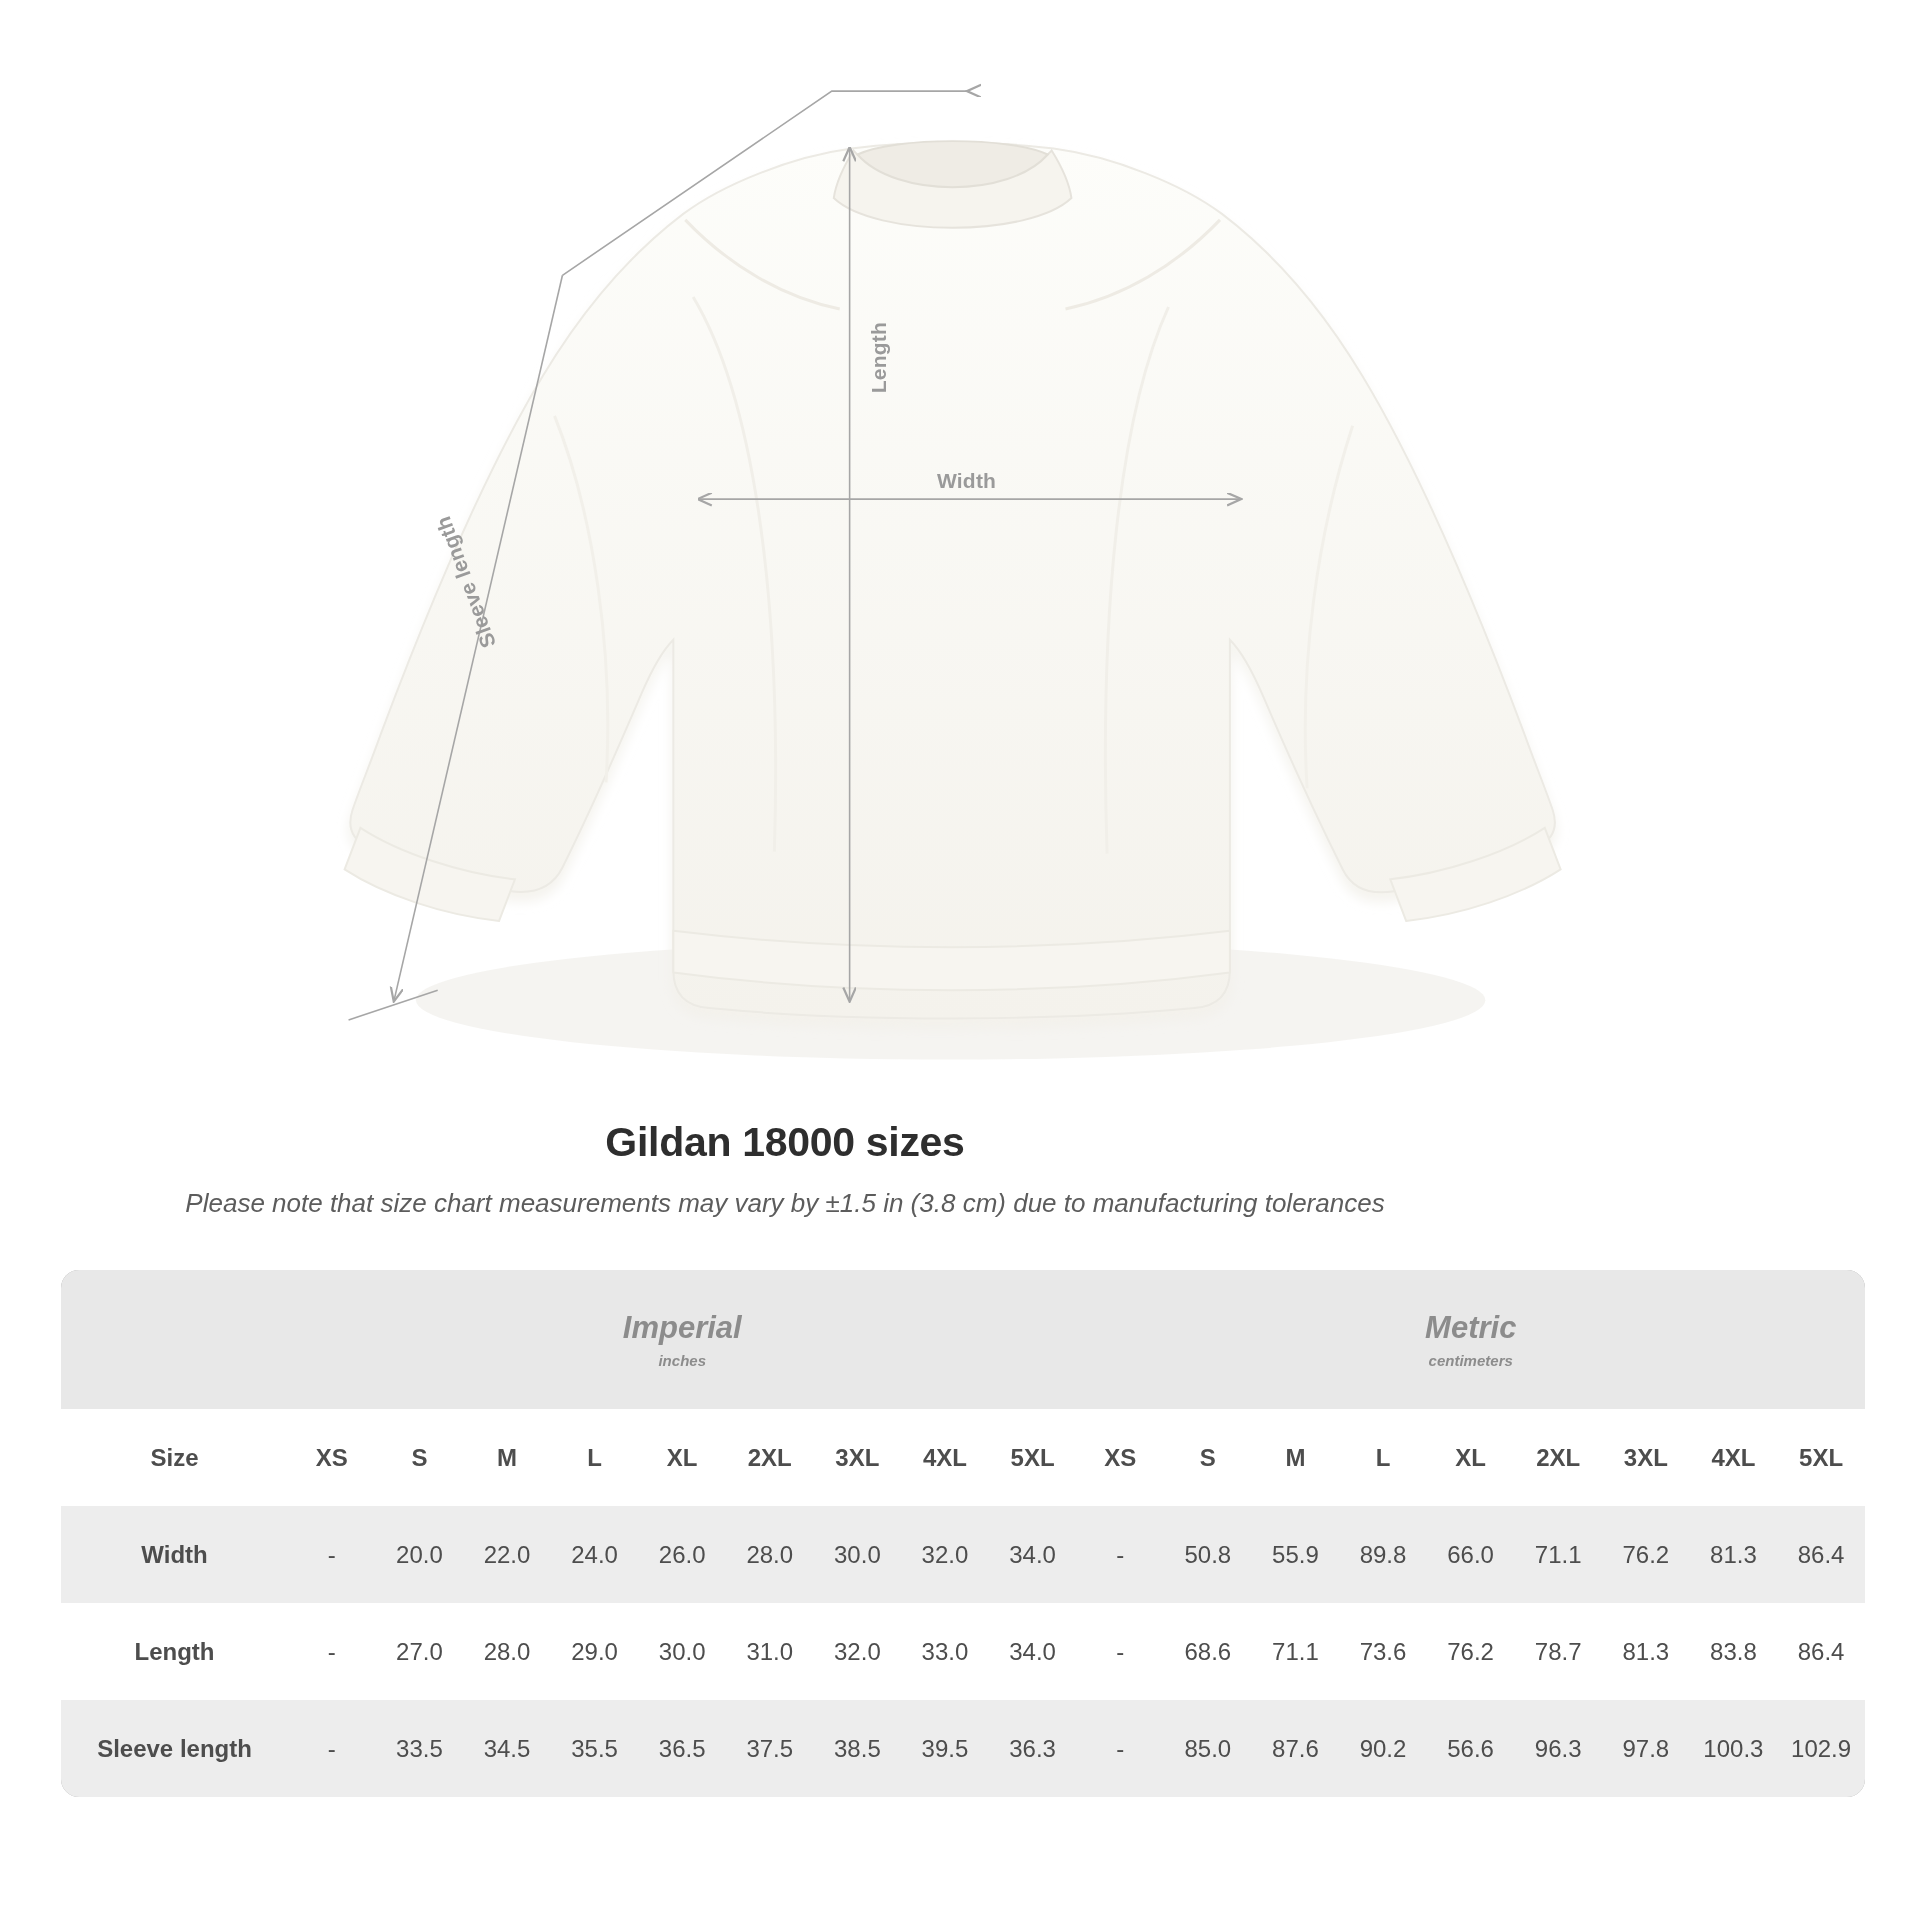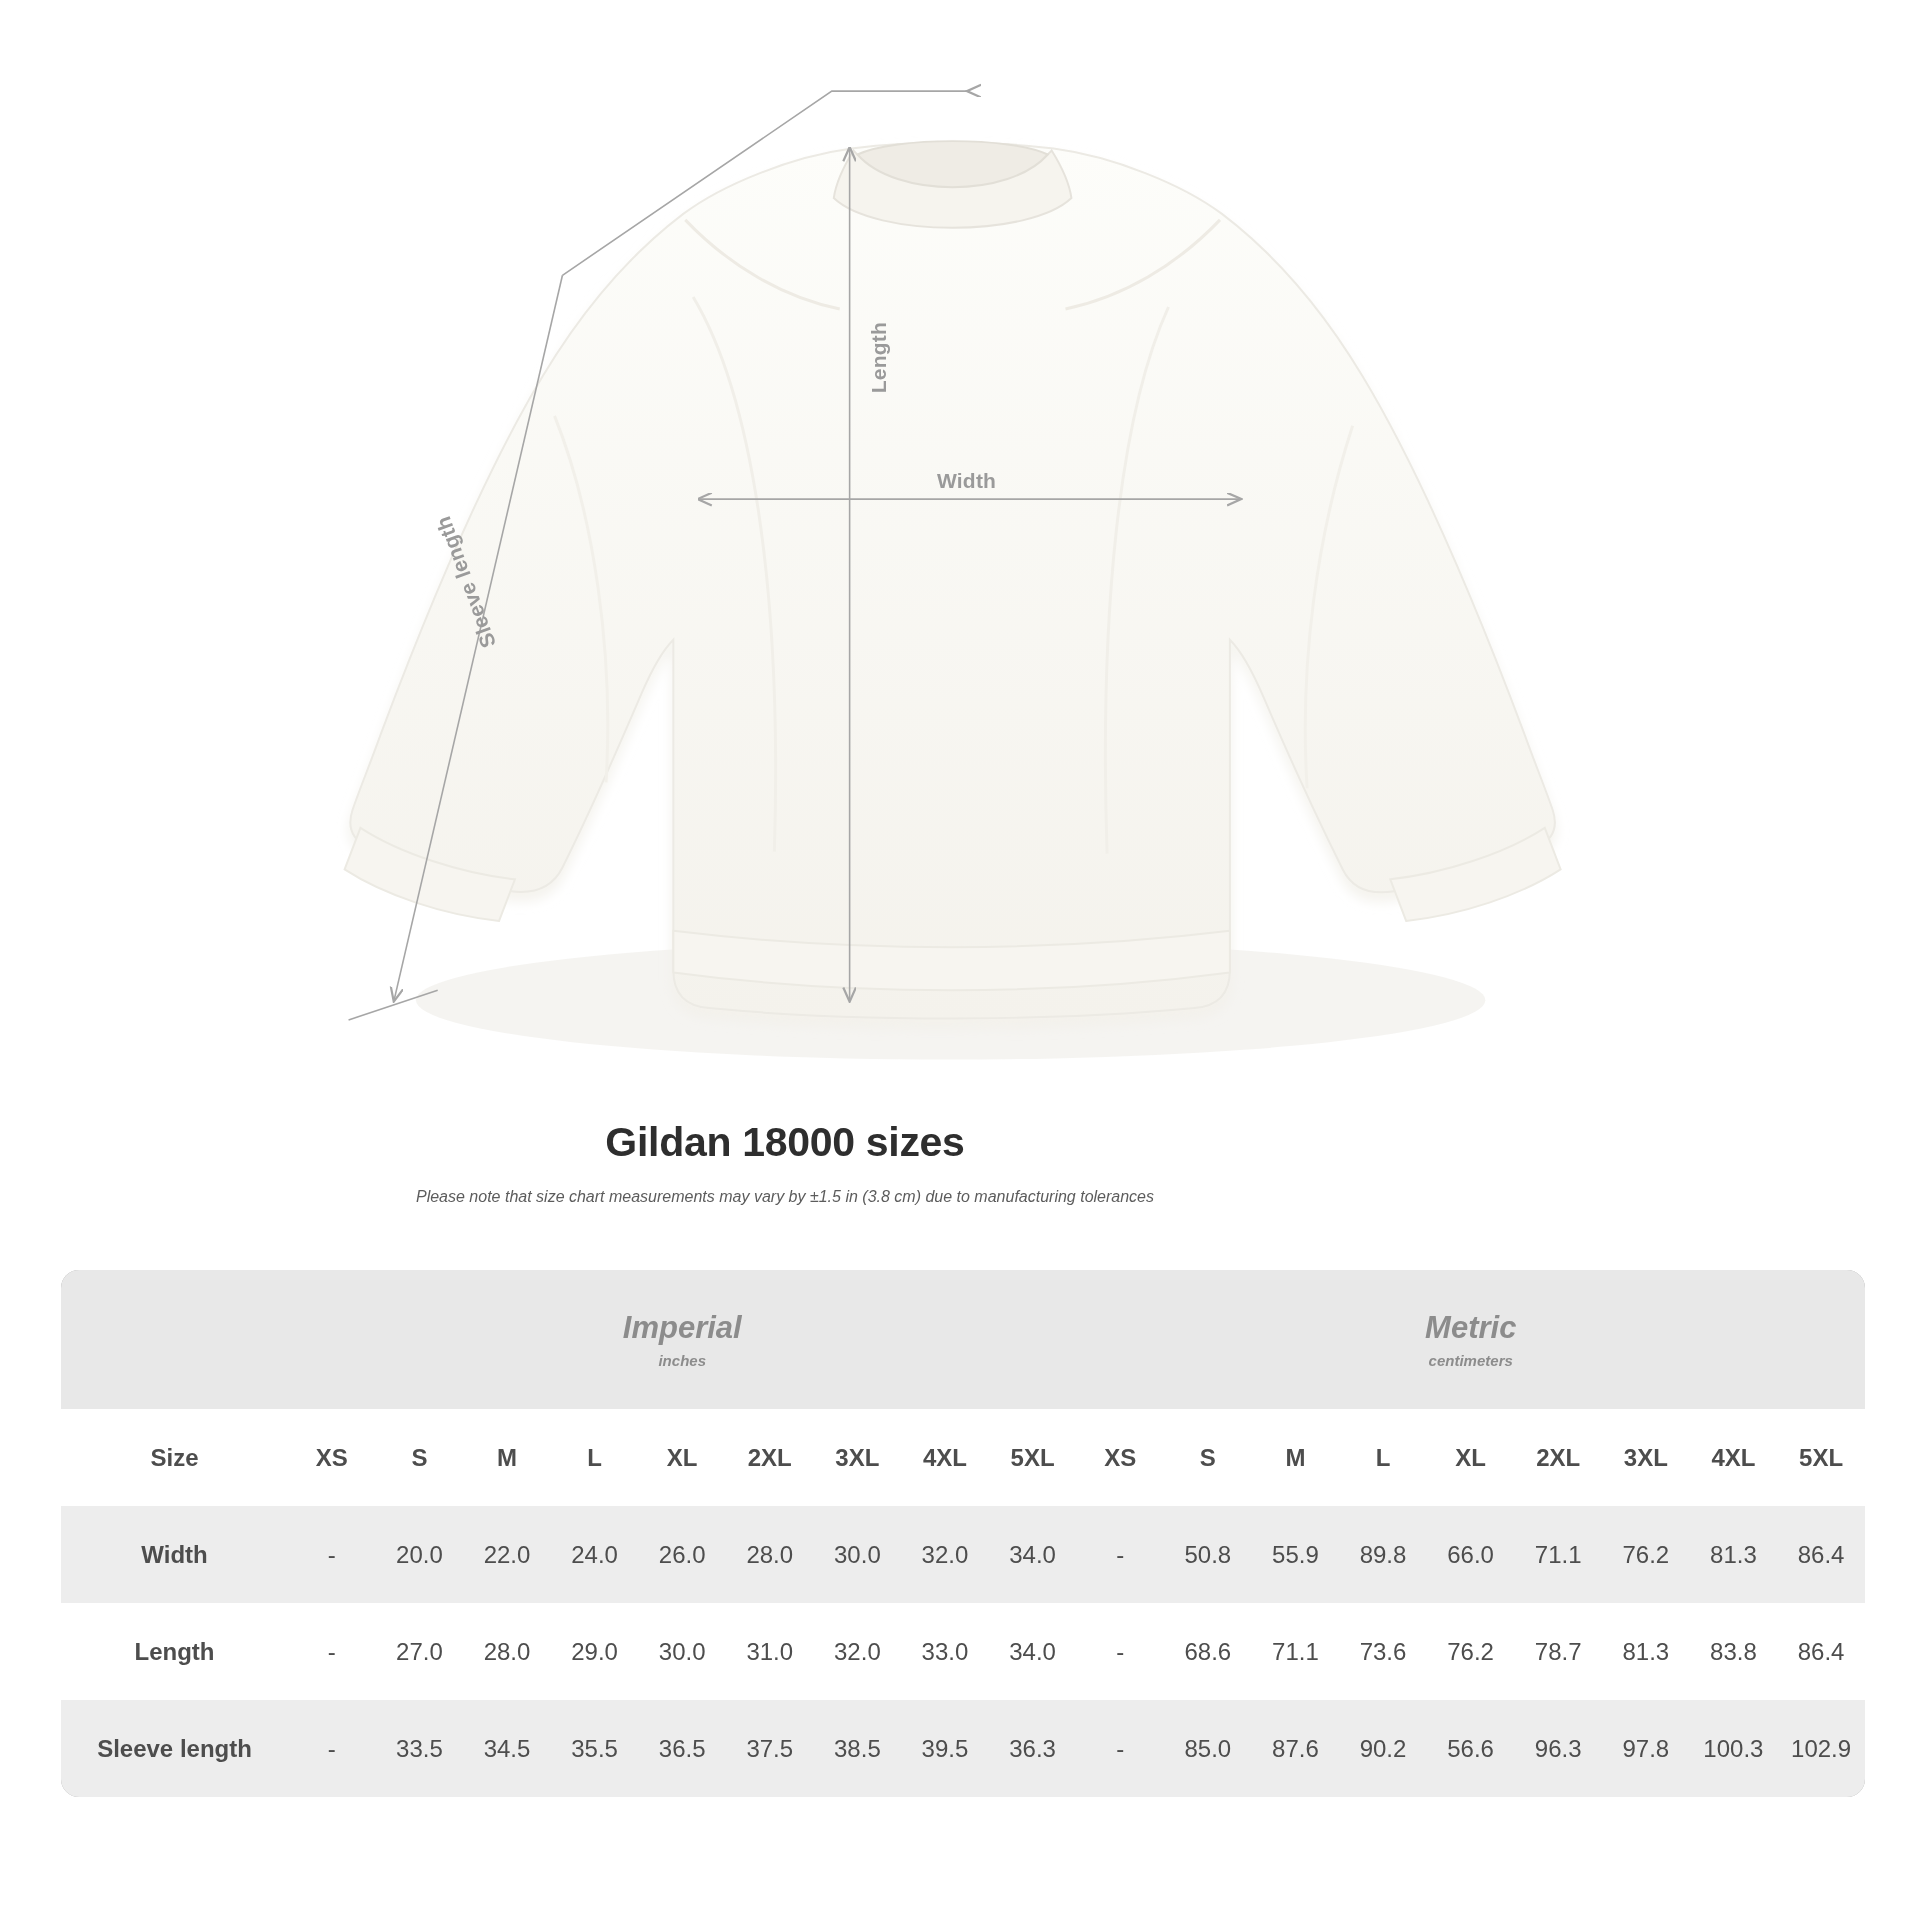--- a/index.html
+++ b/index.html
@@ -72,21 +72,21 @@
     text-align: center;
   }
   .chart-title {
     font-size: 41px;
     font-weight: bold;
     color: #2e2e2e;
     margin: 0 0 22px 0;
     letter-spacing: -0.3px;
   }
   .chart-note {
-    font-size: 16px;
+    font-size: 26px;
     font-style: italic;
     color: #5c5c5c;
     margin: 0;
   }
 
   
   .table-wrap {
     position: absolute;
     left: 61px;
     top: 1270px;

